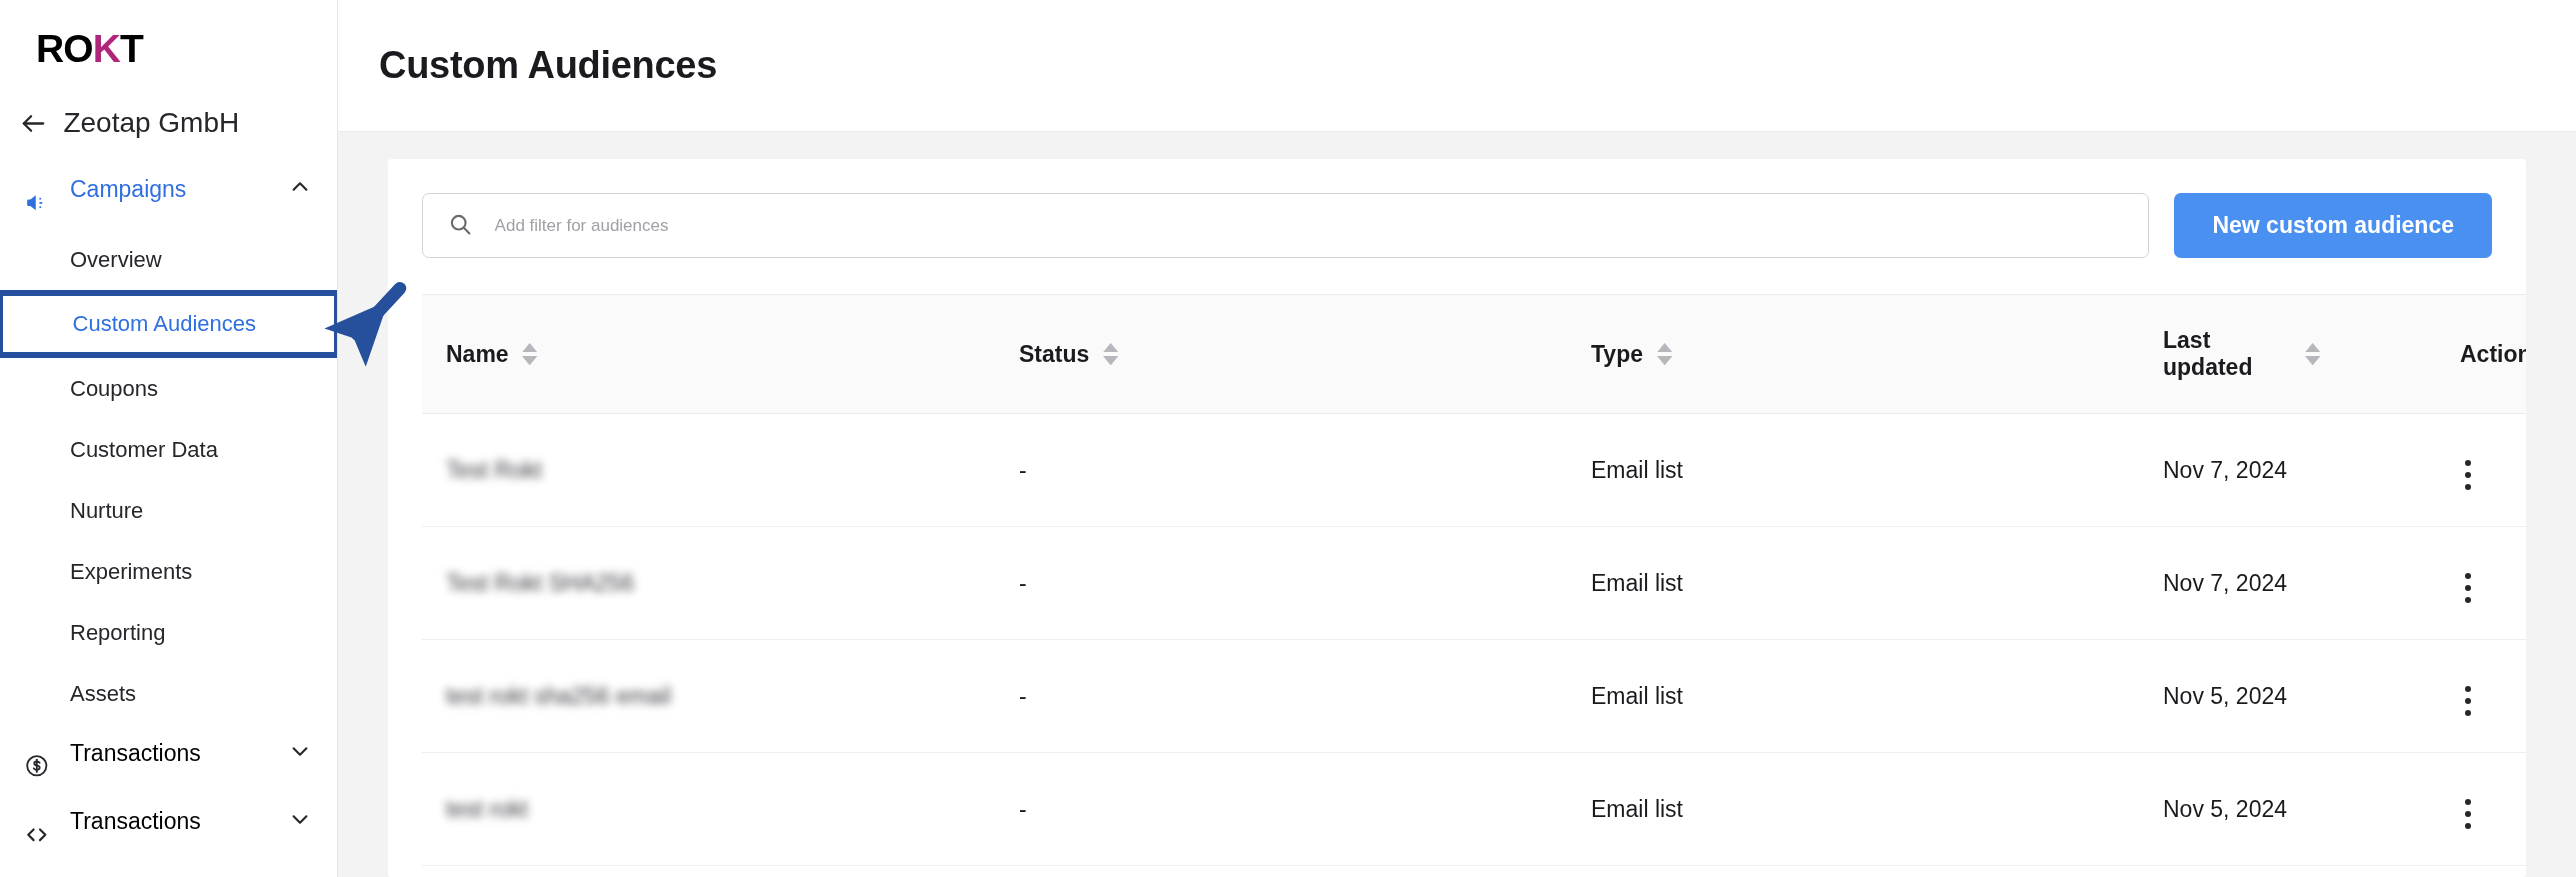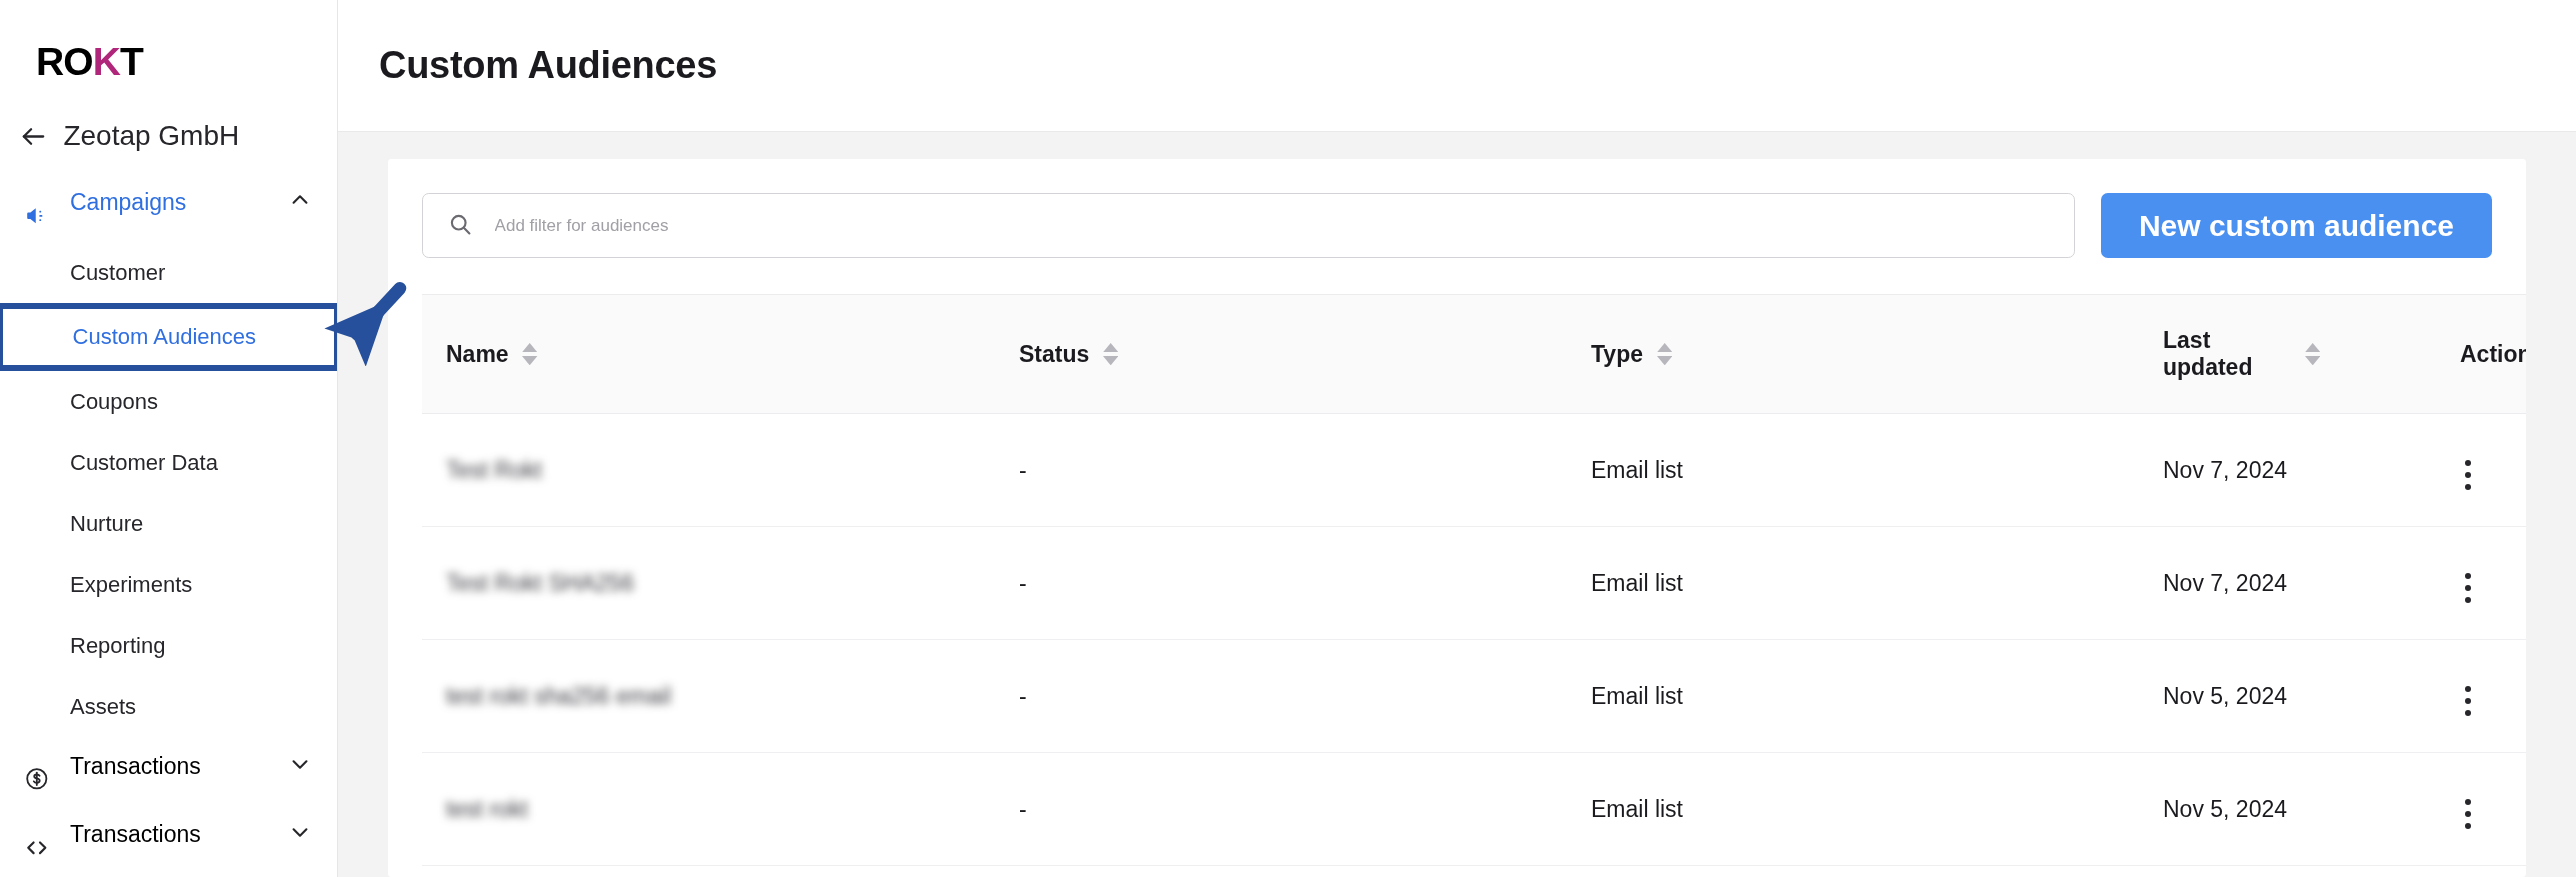--- a/index.html
+++ b/index.html
@@ -13,21 +13,21 @@
 
   
   .sidebar {
     width: 338px; height: 877px;
     background: #ffffff;
     border-right: 1.7px solid #e6e6e8;
     flex: 0 0 338px;
     position: relative;
     overflow: hidden;
   }
-  .logo-wrap { padding: 29px 0 0 36px; height: 96px; margin-top: 13px; }
+  .logo-wrap { padding: 29px 0 0 36px; height: 96px; }
   .logo {
     font-size: 39px; font-weight: bold; letter-spacing: -0.9px;
     color: #000000; line-height: 1; display: inline-block; position: relative;
   }
   .logo .k-accent { color: #b0267a; }
 
   .back-row {
     display: flex; align-items: center; gap: 15.4px;
     padding: 0 0 0 19px; height: 48px; margin-top: 3.4px;
   }
@@ -85,21 +85,21 @@
   .search input {
     flex: 1; border: none; outline: none;
     font-size: 17px; color: #26262b;
     font-family: "Liberation Sans", sans-serif;
     background: transparent; height: 100%;
   }
   .search input::placeholder { color: #a0a0a6; }
   .btn-primary {
     background: #4a90f0; color: #ffffff;
     border: none; border-radius: 6.8px;
-    font-size: 30px; font-weight: bold;
+    font-size: 23px; font-weight: bold;
     font-family: "Liberation Sans", sans-serif;
     padding: 0 38px; height: 65px; cursor: pointer; white-space: nowrap;
   }
 
   table { width: 100%; border-collapse: collapse; margin-top: 36px; table-layout: fixed; }
   thead tr { background: #fafafa; }
   th {
     text-align: left; font-size: 23px; font-weight: bold; color: #1b1b1f;
     padding: 25.6px 0 25.6px 0; vertical-align: middle;
     border-top: 1.7px solid #ececee; border-bottom: 1.7px solid #ececee;
@@ -172,21 +172,21 @@
         </span>
         <span class="g-label">Campaigns</span>
         <span class="g-chev">
           <svg viewBox="0 0 24 24" width="22" height="22" fill="none" stroke="#26262b" stroke-width="2.3" stroke-linecap="round" stroke-linejoin="round">
               <polyline points="5,15 12,8 19,15"></polyline>
             </svg>
         </span>
       </div>
 
       <div class="nav-sub">
-        <span>Customer</span>
+        <span>Overview</span>
       </div>
       <div class="nav-sub selected" style="border-color: rgb(38, 80, 155);">
         <span>Custom Audiences</span>
       </div>
       <div class="nav-sub">
         <span>Coupons</span>
       </div>
       <div class="nav-sub">
         <span>Customer Data</span>
       </div>

